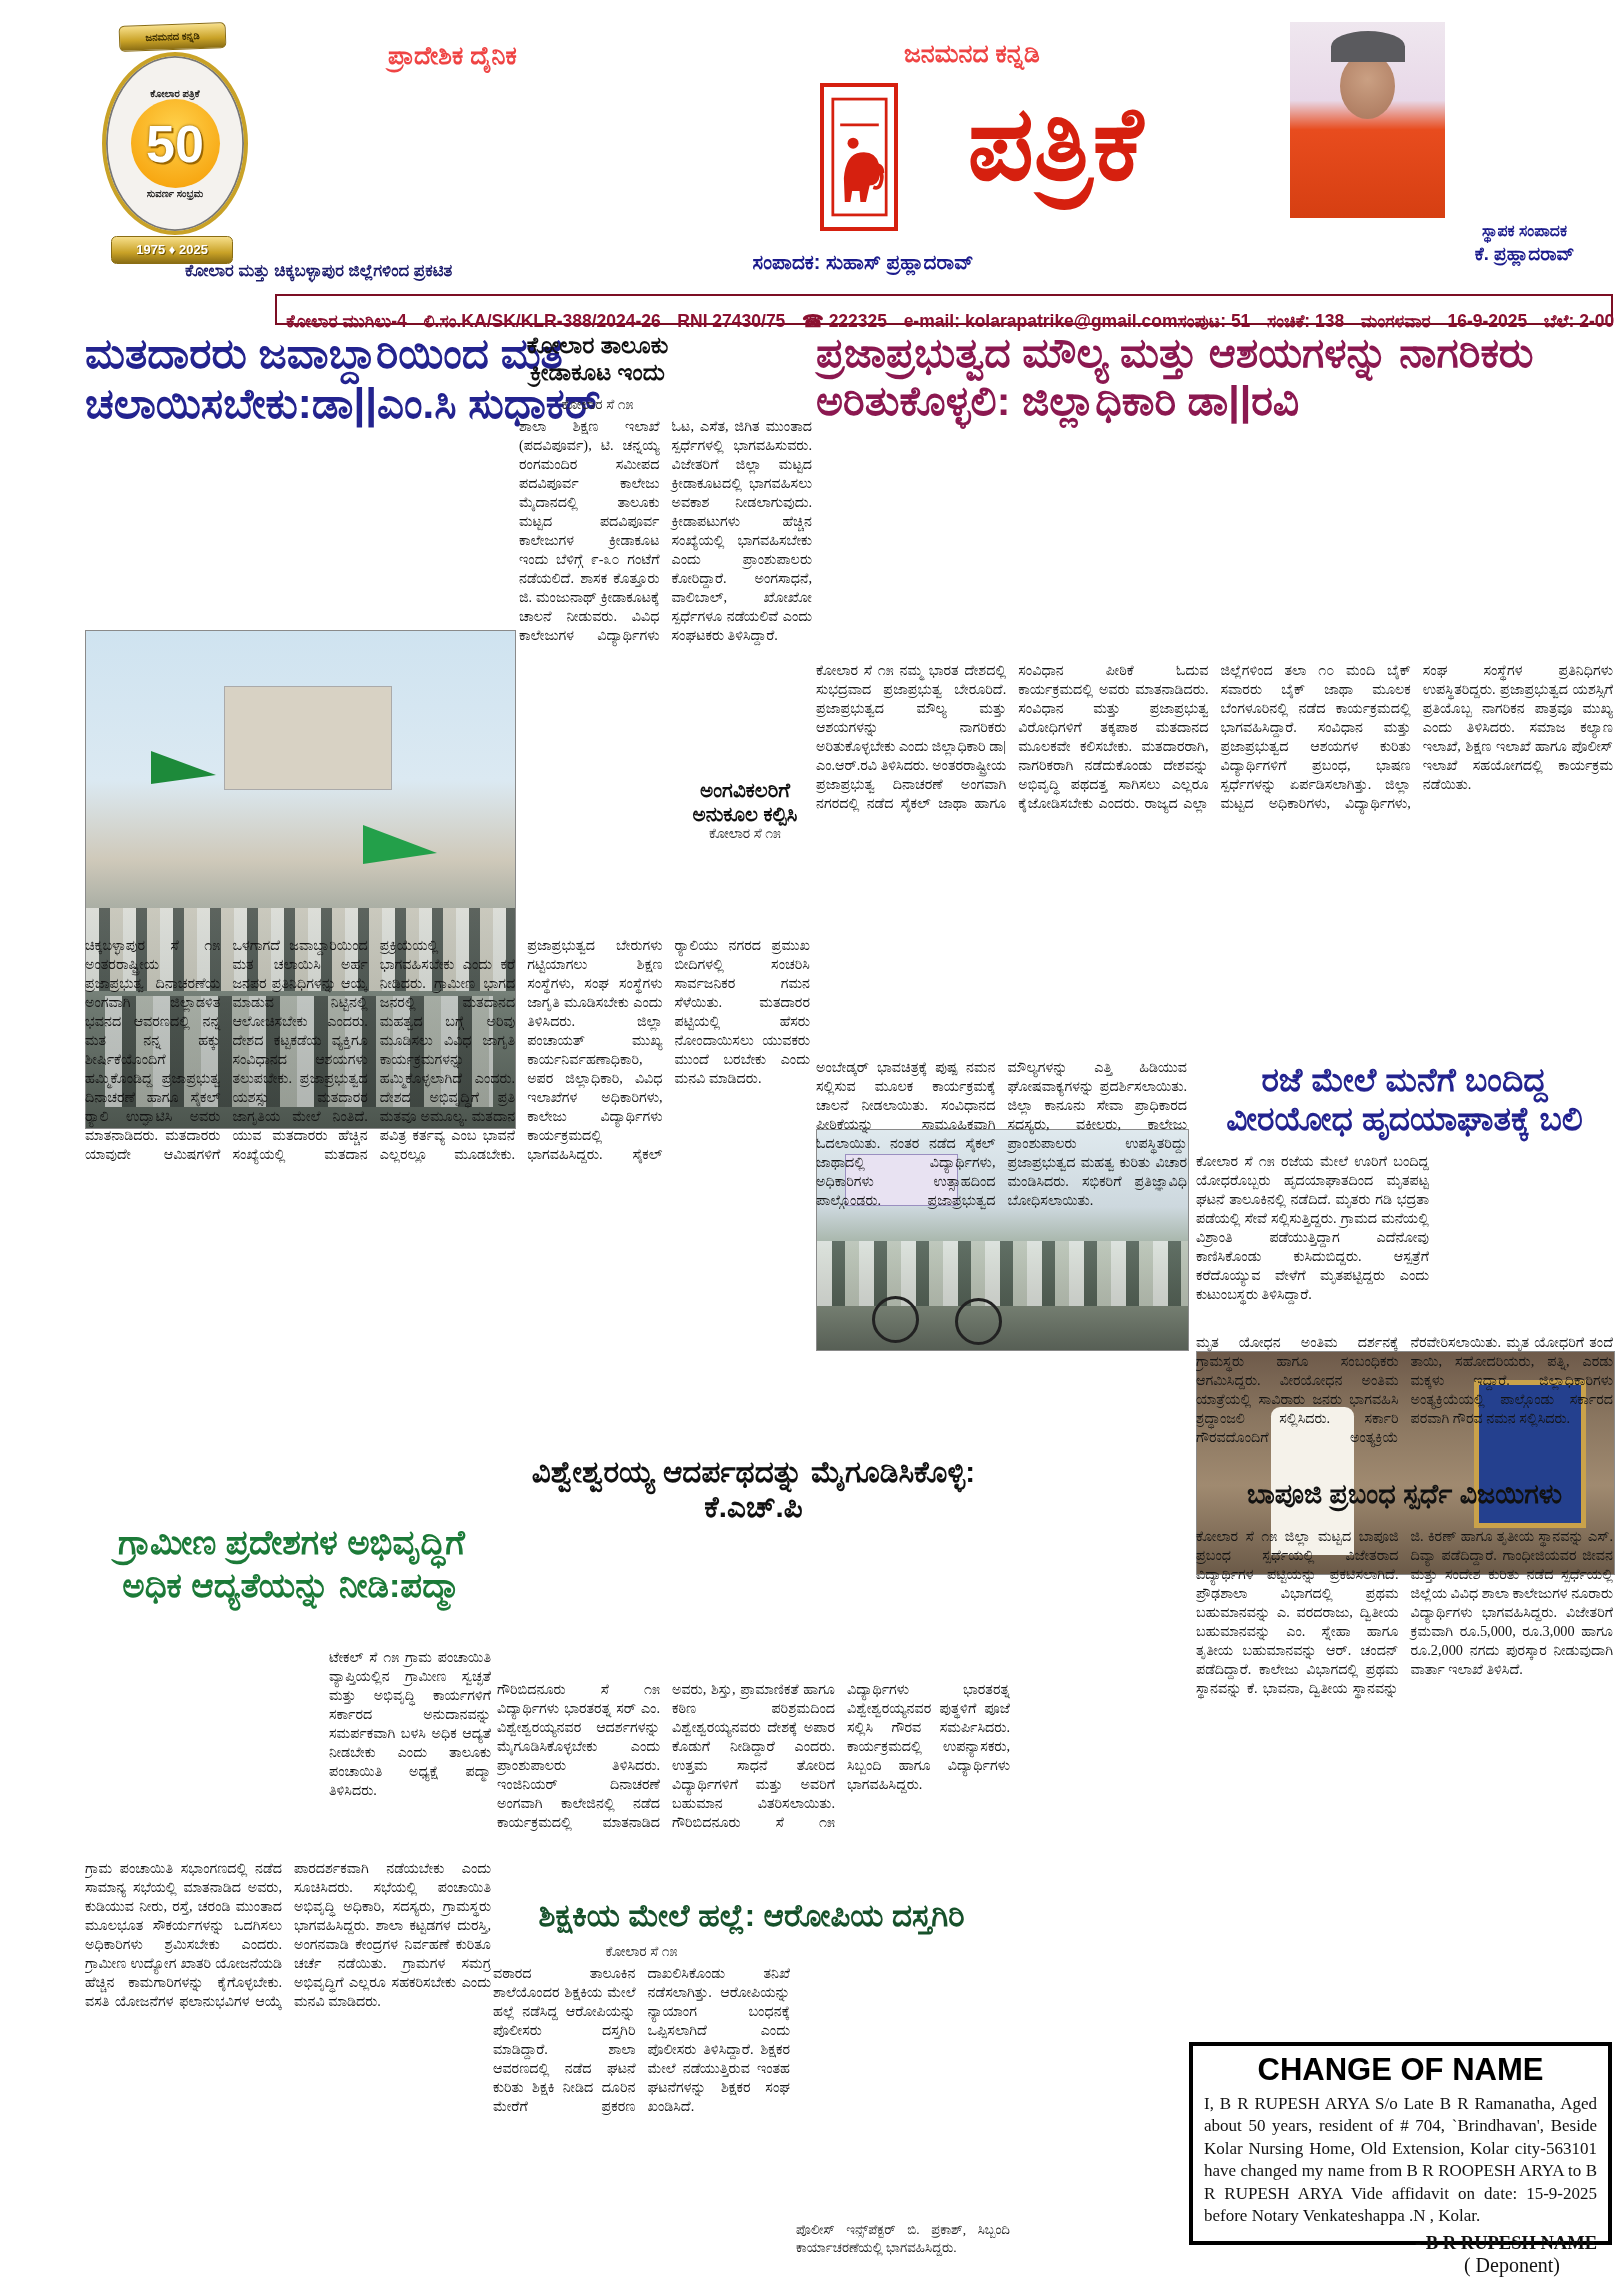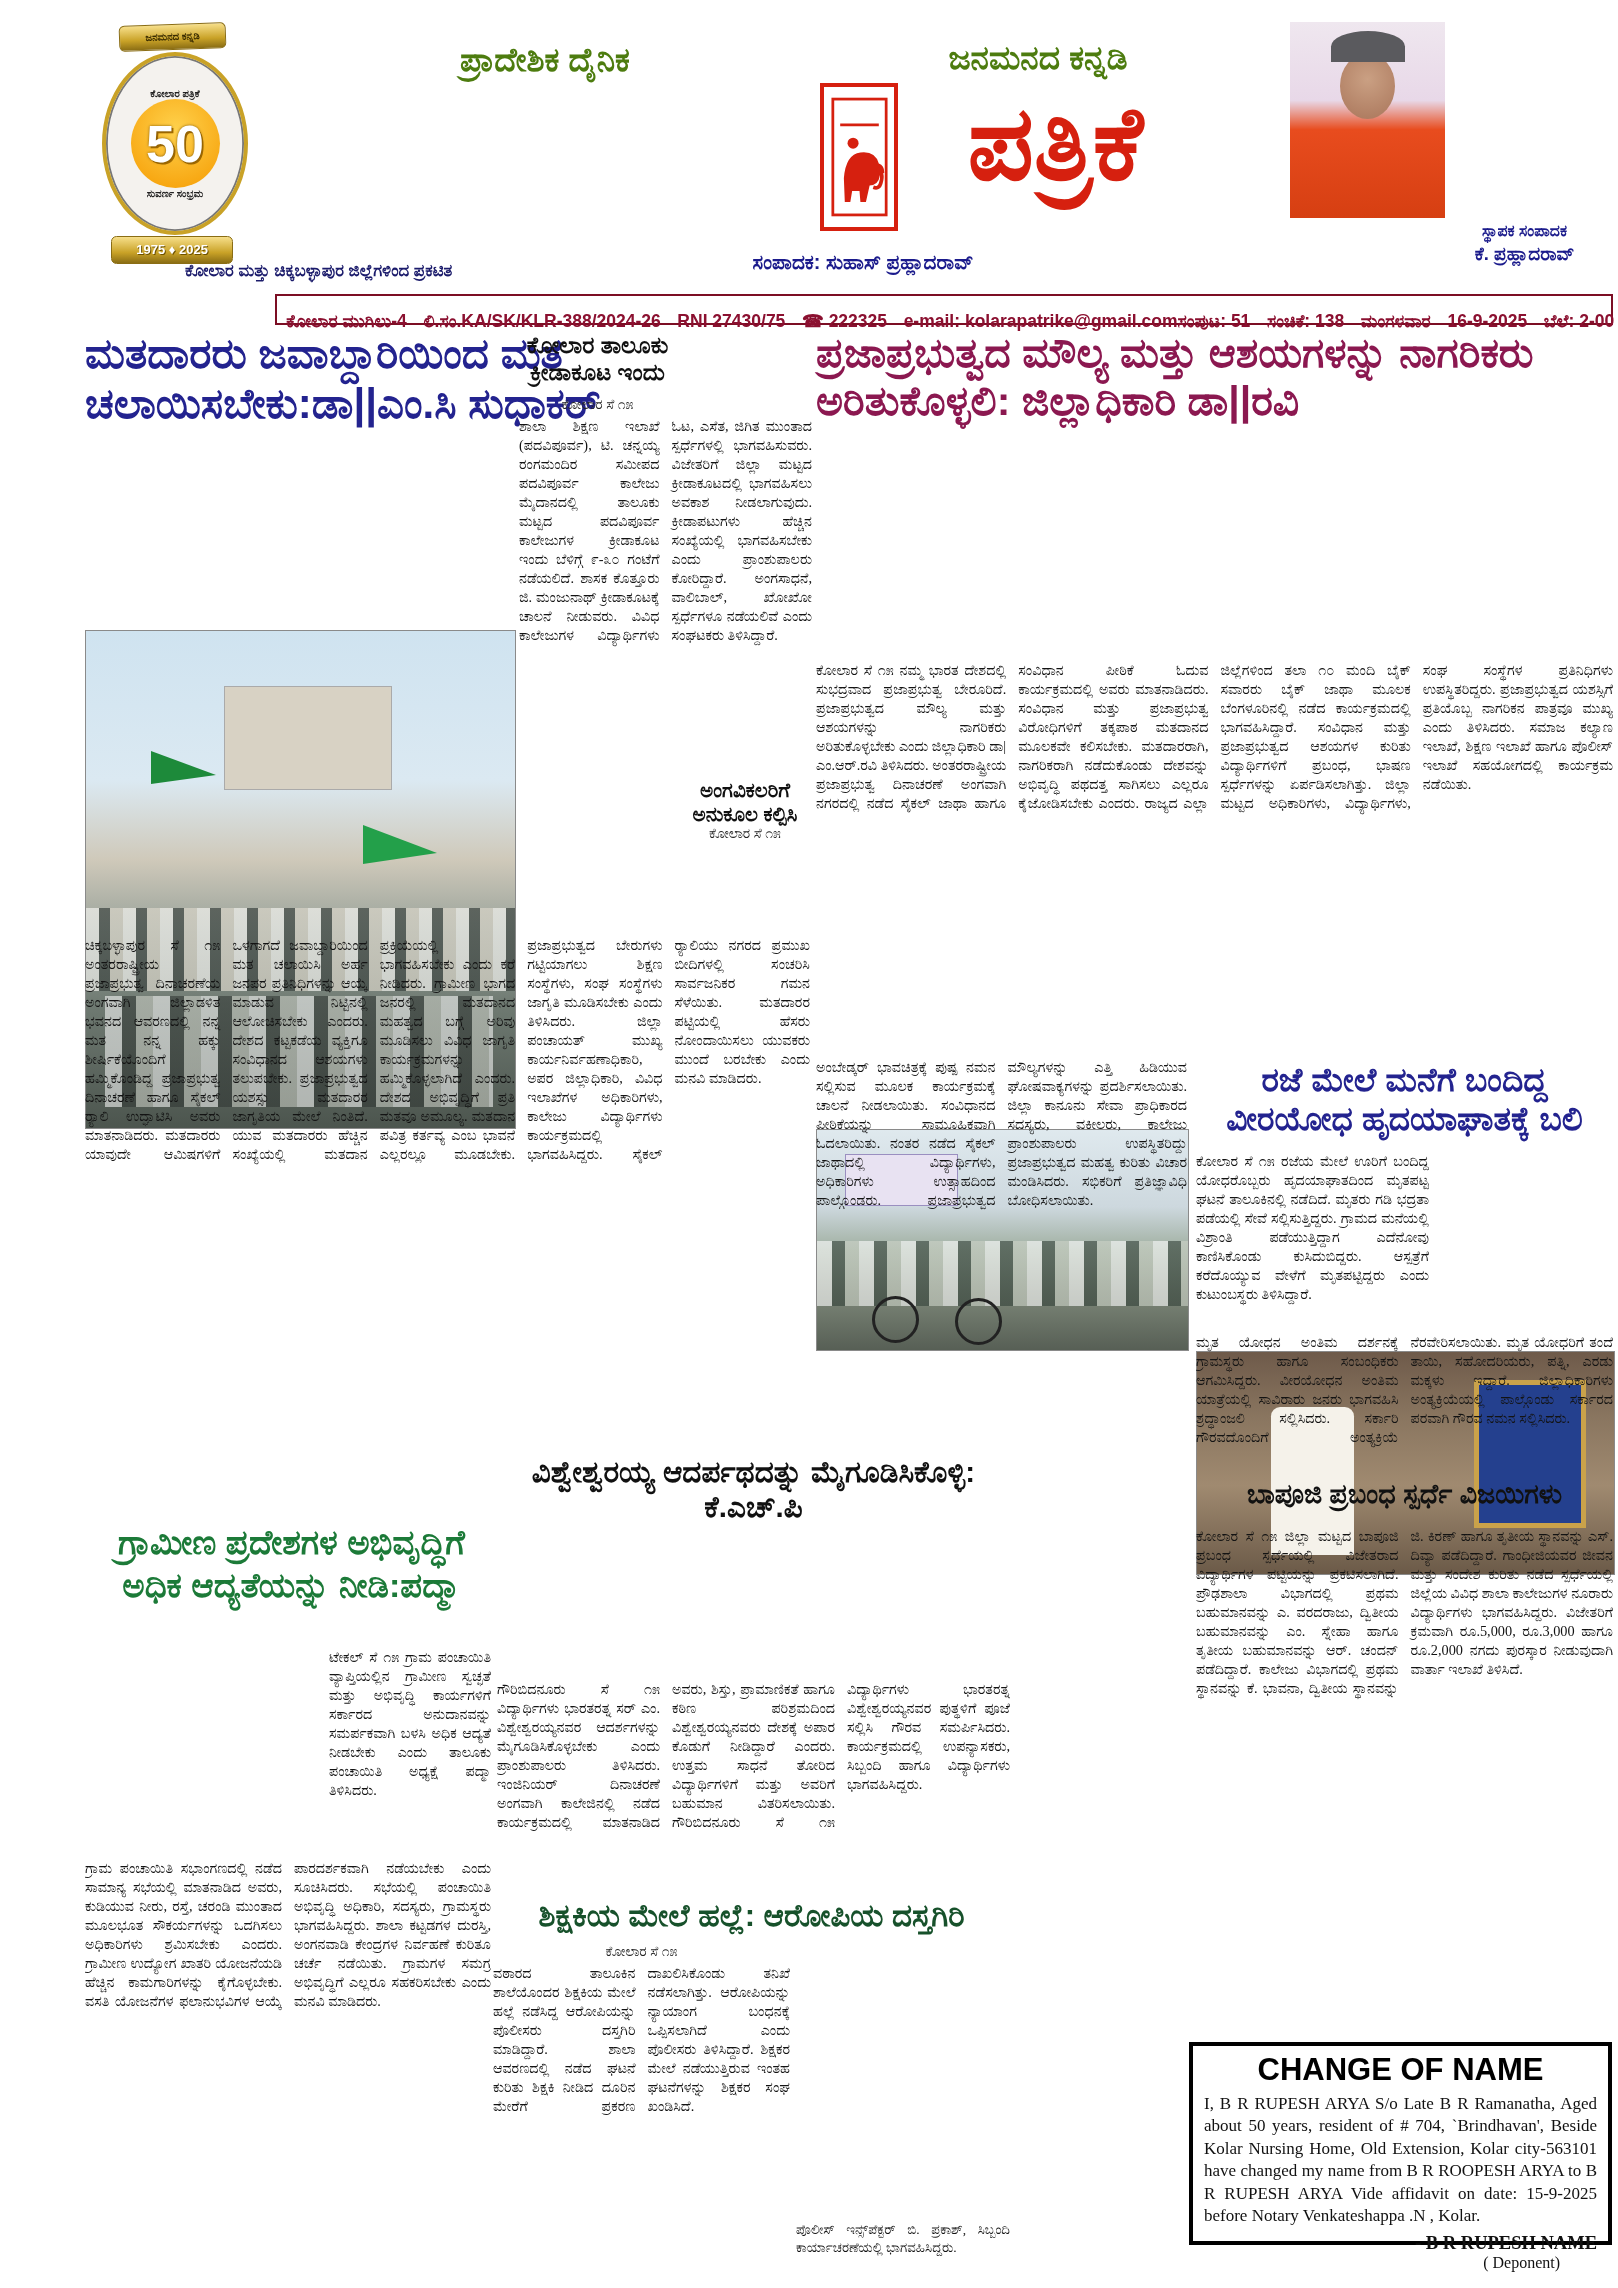--- a/index.html
+++ b/index.html
@@ -1,21 +1,21 @@
 <!DOCTYPE html>
 <html style="font-size:14.8px"><head>
 <meta charset="utf-8">
 <style>
   html,body{margin:0;padding:0;background:#e8e8e8;}
   .page{position:relative;width:1619px;height:2289px;background:#ffffff;overflow:hidden;
         font-family:"Liberation Serif",serif;color:#111;}
   .abs{position:absolute;}
   
-  .tagline{font-family:"Liberation Sans",sans-serif;font-weight:bold;color:#4d7c0f;
-           font-size:33px;text-align:center;}
+  .tagline{font-family:"Liberation Sans",sans-serif;font-weight:bold;color:#ef4444;
+           font-size:25px;}
   .bigtitle{font-family:"Liberation Sans",sans-serif;font-weight:900;color:#d6200f;
             display:flex;align-items:center;justify-content:center;
             text-shadow:1.8px 1.8px 0 #ffffff, -0.9px -0.9px 0 #ffffff;}
   .elephant-box{border:4.6px solid #d6200f;background:#fff;display:flex;align-items:center;justify-content:center;}
   .logo-circle{border-radius:50%;border:4.6px solid #c9a227;background:#f4f2ee;
                display:flex;align-items:center;justify-content:center;flex-direction:column;
                box-shadow:0 0 0 1.8px #777 inset;}
   .logo-inner{border-radius:50%;background:radial-gradient(circle at 50% 35%,#ffd24d,#f59a00);
               display:flex;align-items:center;justify-content:center;
               font-family:"Liberation Sans",sans-serif;font-weight:900;color:#fff;
@@ -51,21 +51,21 @@
   
   .photo{border:0.9px solid #8a8a8a;overflow:hidden;position:relative;}
   .ph-layer{position:absolute;inset:0;}
   .flag{position:absolute;width:0;height:0;}
   .portrait-face{position:absolute;border-radius:50%;}
   
   .con-box{border:4.6px solid #000;background:#fff;box-sizing:border-box;padding:5.5px 11px;}
   .con-title{font-family:"Liberation Sans",sans-serif;font-weight:900;font-size:31px;text-align:center;color:#000;}
   .con-body{font-size:17px;line-height:1.32;text-align:justify;margin-top:5.5px;}
   .con-sign{font-weight:bold;font-size:18.5px;text-align:right;margin-top:5.5px;}
-  .con-dep{font-size:16px;text-align:right;padding-right:37px;}
+  .con-dep{font-size:20px;text-align:right;padding-right:37px;}
 </style>
 </head>
 <body>
 
 <div class="page">
 
   <div class="abs" style="left:102px;top:24px;width:138px;height:260px;">
     <div class="ribbon abs" style="left:16.6px;top:0;width:105px;height:24px;font-size:10px;line-height:24px;transform:rotate(-2deg);">ಜನಮನದ ಕನ್ನಡಿ</div>
     <div class="logo-circle abs" style="left:0;top:28px;width:138px;height:175px;border-radius:50%;">
       <div class="ring-text">ಕೋಲಾರ ಪತ್ರಿಕೆ</div>

